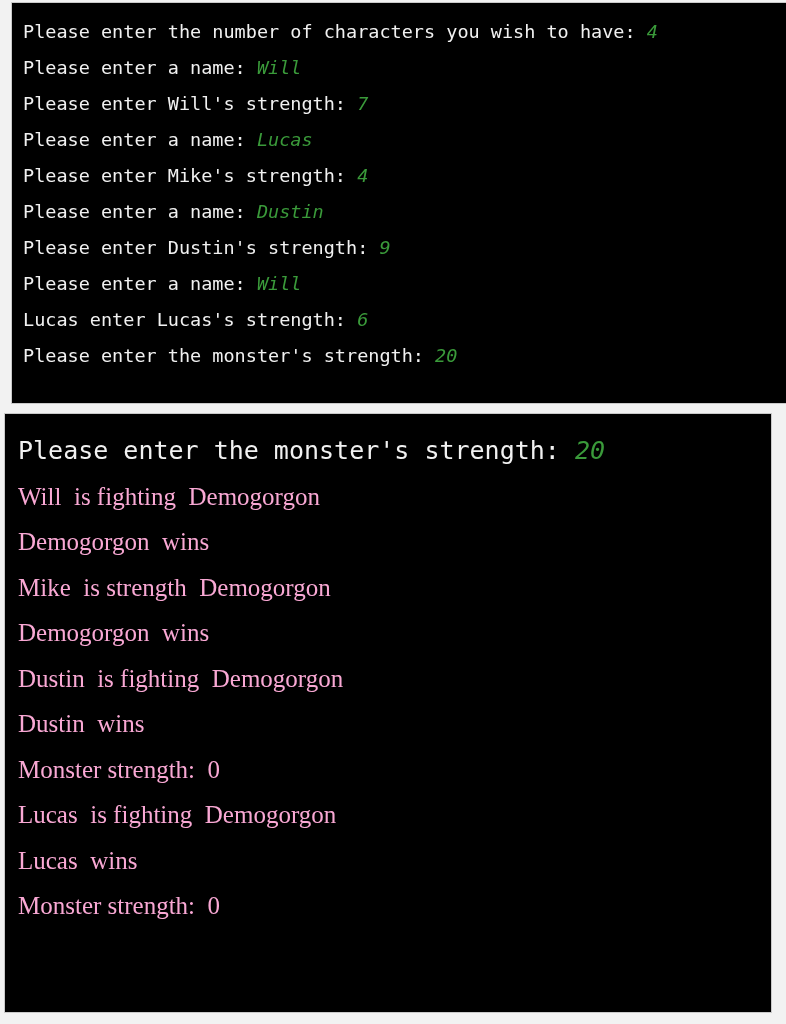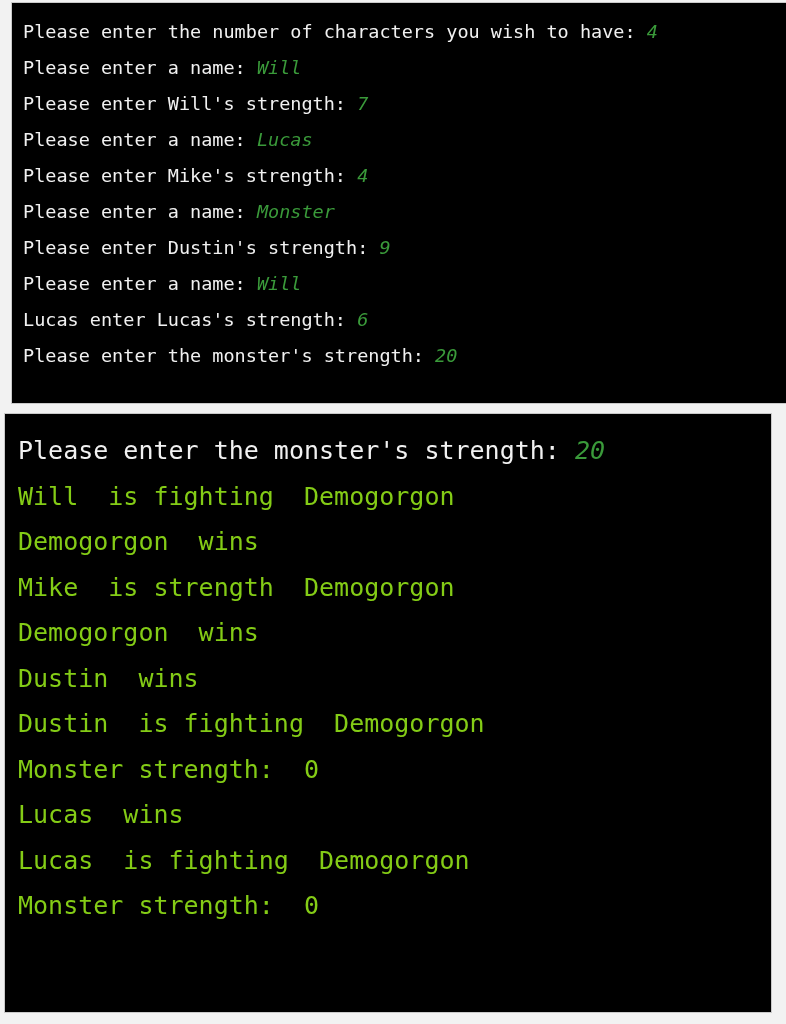--- a/index.html
+++ b/index.html
@@ -51,49 +51,49 @@
   #panel-output .line {
     font-size:25px;
     line-height:45.5px;
     height:45.5px;
     white-space:pre;
     letter-spacing:0px;
   }
 
   .prompt { color:#f1f1f1; }
   .answer { color:#3a9a3a; font-style:italic; }
-  .out    { color:#84cc16; }
+  .out    { color:#f9a8d4;font-family:Liberation Serif, serif; }
 </style>
 </head>
 <body>
 
 <div id="screen">
 
   <div class="terminal" id="panel-input">
 
   <div class="line"><span class="prompt">Please enter the number of characters you wish to have: </span><span class="answer">4</span></div>
       <div class="line"><span class="prompt">Please enter a name: </span><span class="answer">Will</span></div>
       <div class="line"><span class="prompt">Please enter Will's strength: </span><span class="answer">7</span></div>
       <div class="line"><span class="prompt">Please enter a name: </span><span class="answer">Lucas</span></div>
       <div class="line"><span class="prompt">Please enter Mike's strength: </span><span class="answer">4</span></div>
-      <div class="line"><span class="prompt">Please enter a name: </span><span class="answer">Monster</span></div>
+      <div class="line"><span class="prompt">Please enter a name: </span><span class="answer">Dustin</span></div>
       <div class="line"><span class="prompt">Please enter Dustin's strength: </span><span class="answer">9</span></div>
       <div class="line"><span class="prompt">Please enter a name: </span><span class="answer">Will</span></div>
       <div class="line"><span class="prompt">Lucas enter Lucas's strength: </span><span class="answer">6</span></div>
       <div class="line"><span class="prompt">Please enter the monster's strength: </span><span class="answer">20</span></div>
     </div>
 
   <div class="terminal" id="panel-output">
 
   <div class="line"><span class="prompt">Please enter the monster's strength: </span><span class="answer">20</span></div>
       <div class="line"><span class="out">Will  is fighting  Demogorgon</span></div>
       <div class="line"><span class="out">Demogorgon  wins</span></div>
       <div class="line"><span class="out">Mike  is strength  Demogorgon</span></div>
       <div class="line"><span class="out">Demogorgon  wins</span></div>
+      <div class="line"><span class="out">Dustin  is fighting  Demogorgon</span></div>
       <div class="line"><span class="out">Dustin  wins</span></div>
-      <div class="line"><span class="out">Dustin  is fighting  Demogorgon</span></div>
       <div class="line"><span class="out">Monster strength:  0</span></div>
+      <div class="line"><span class="out">Lucas  is fighting  Demogorgon</span></div>
       <div class="line"><span class="out">Lucas  wins</span></div>
-      <div class="line"><span class="out">Lucas  is fighting  Demogorgon</span></div>
       <div class="line"><span class="out">Monster strength:  0</span></div>
     </div>
 
 </div>
 
 </body></html>

